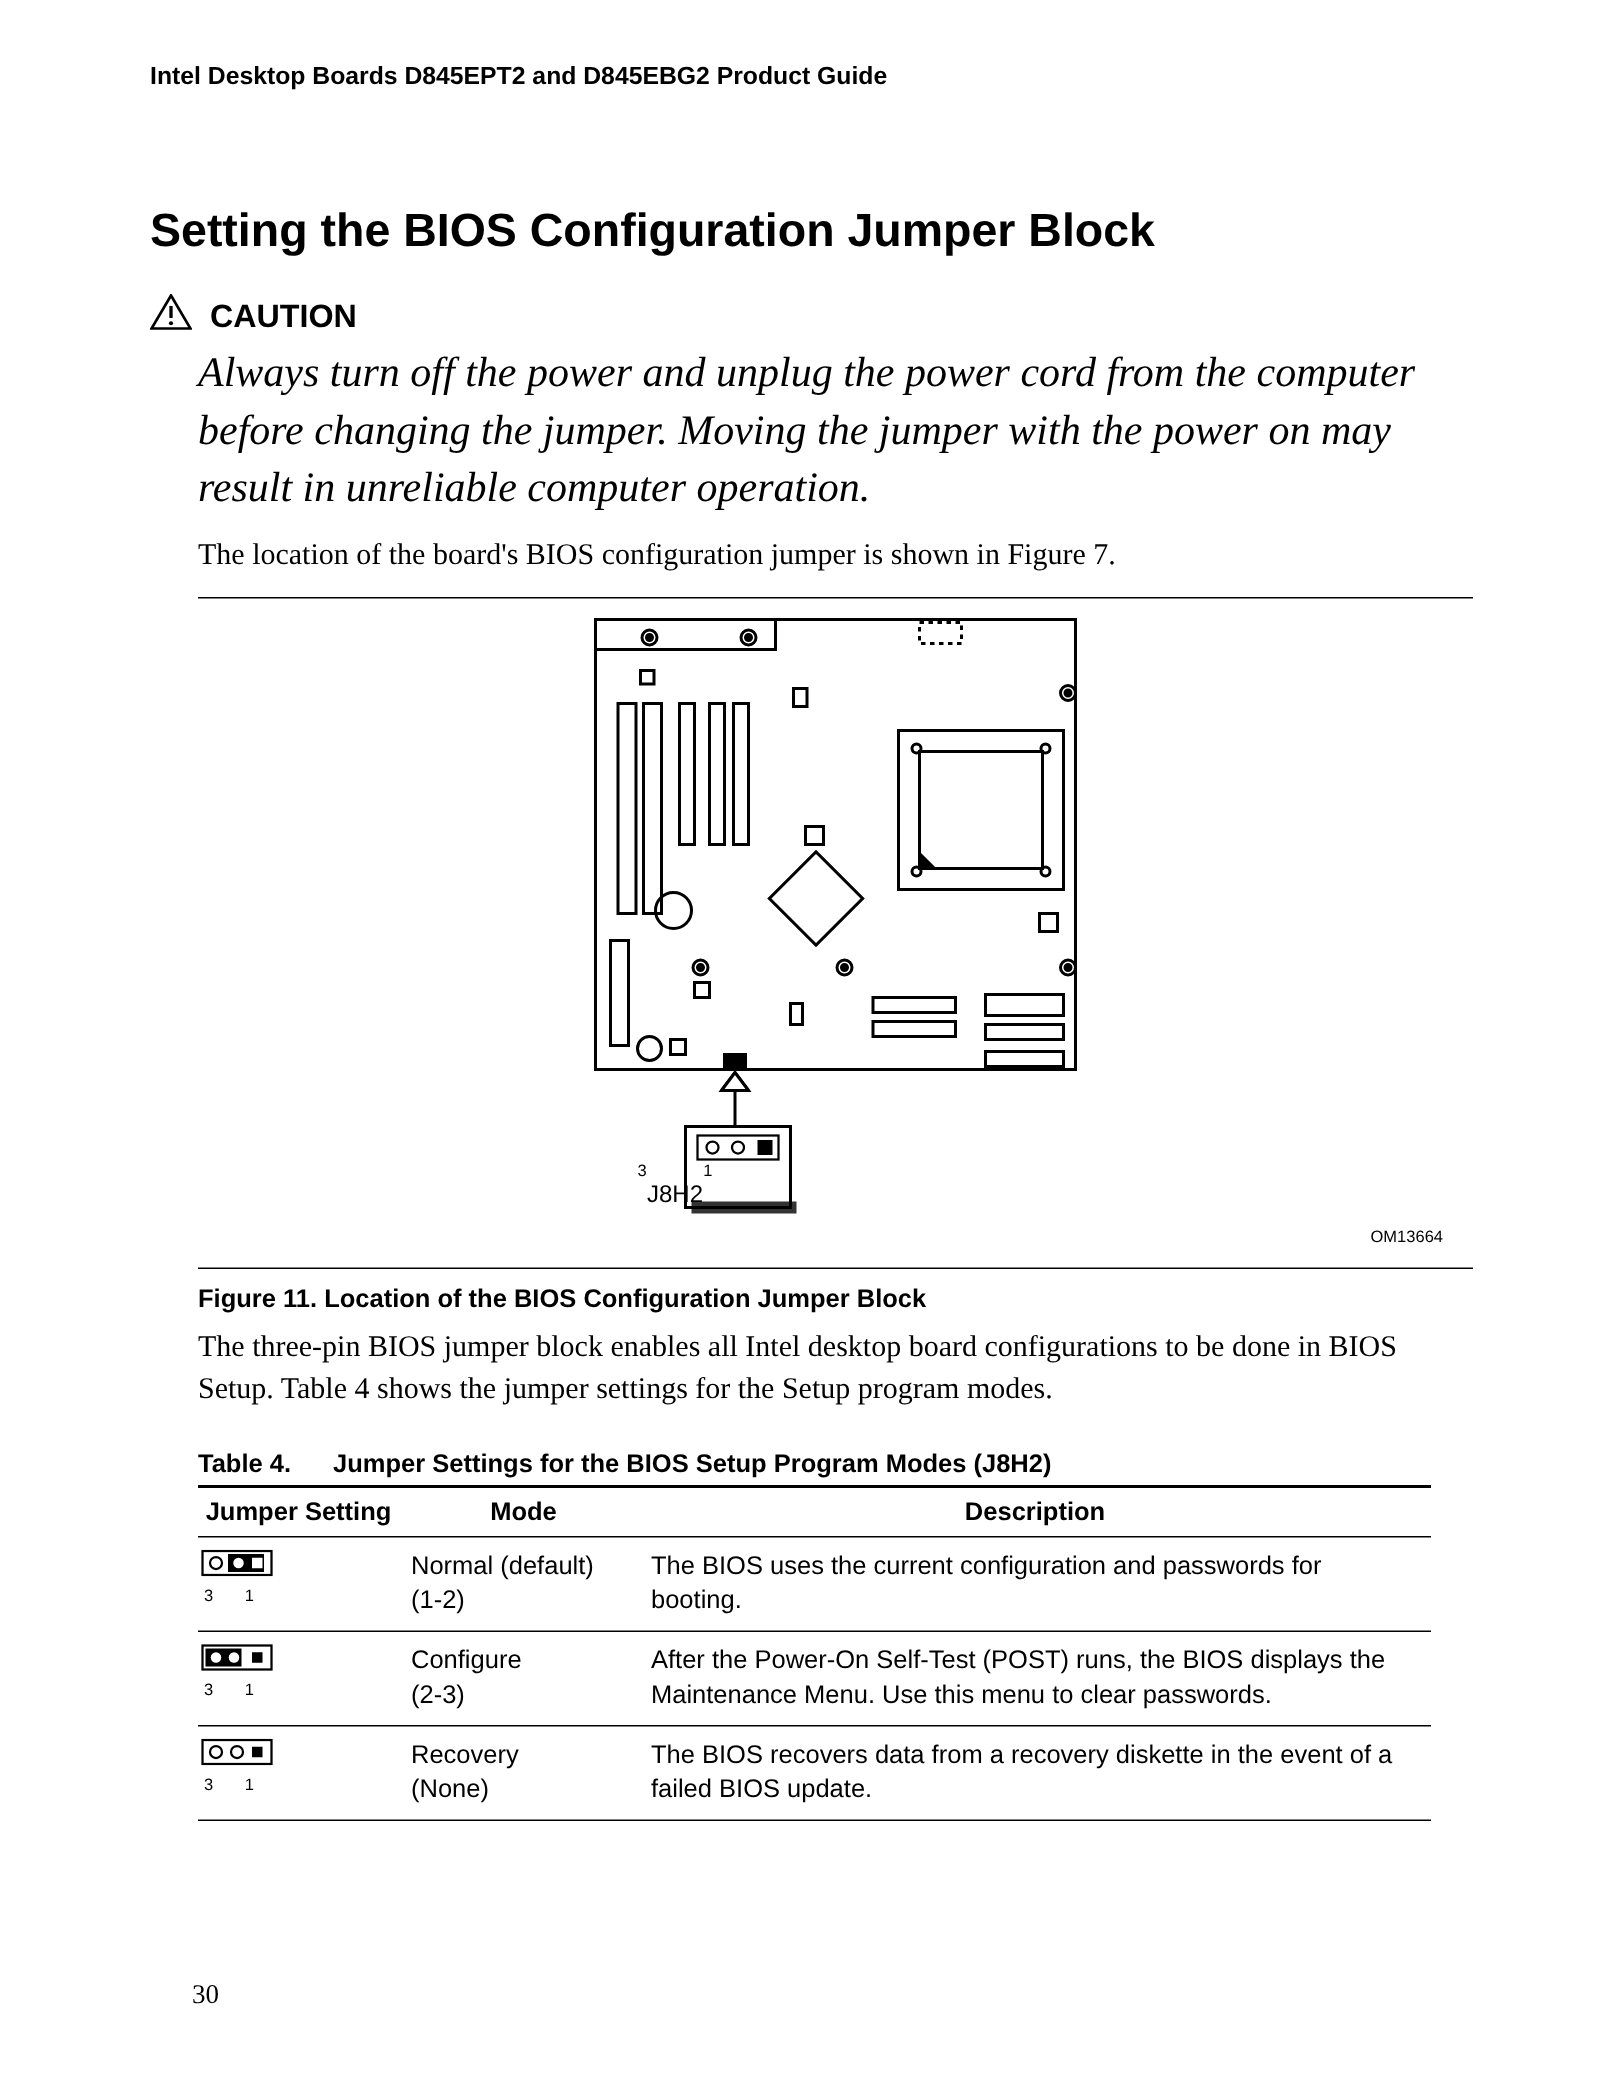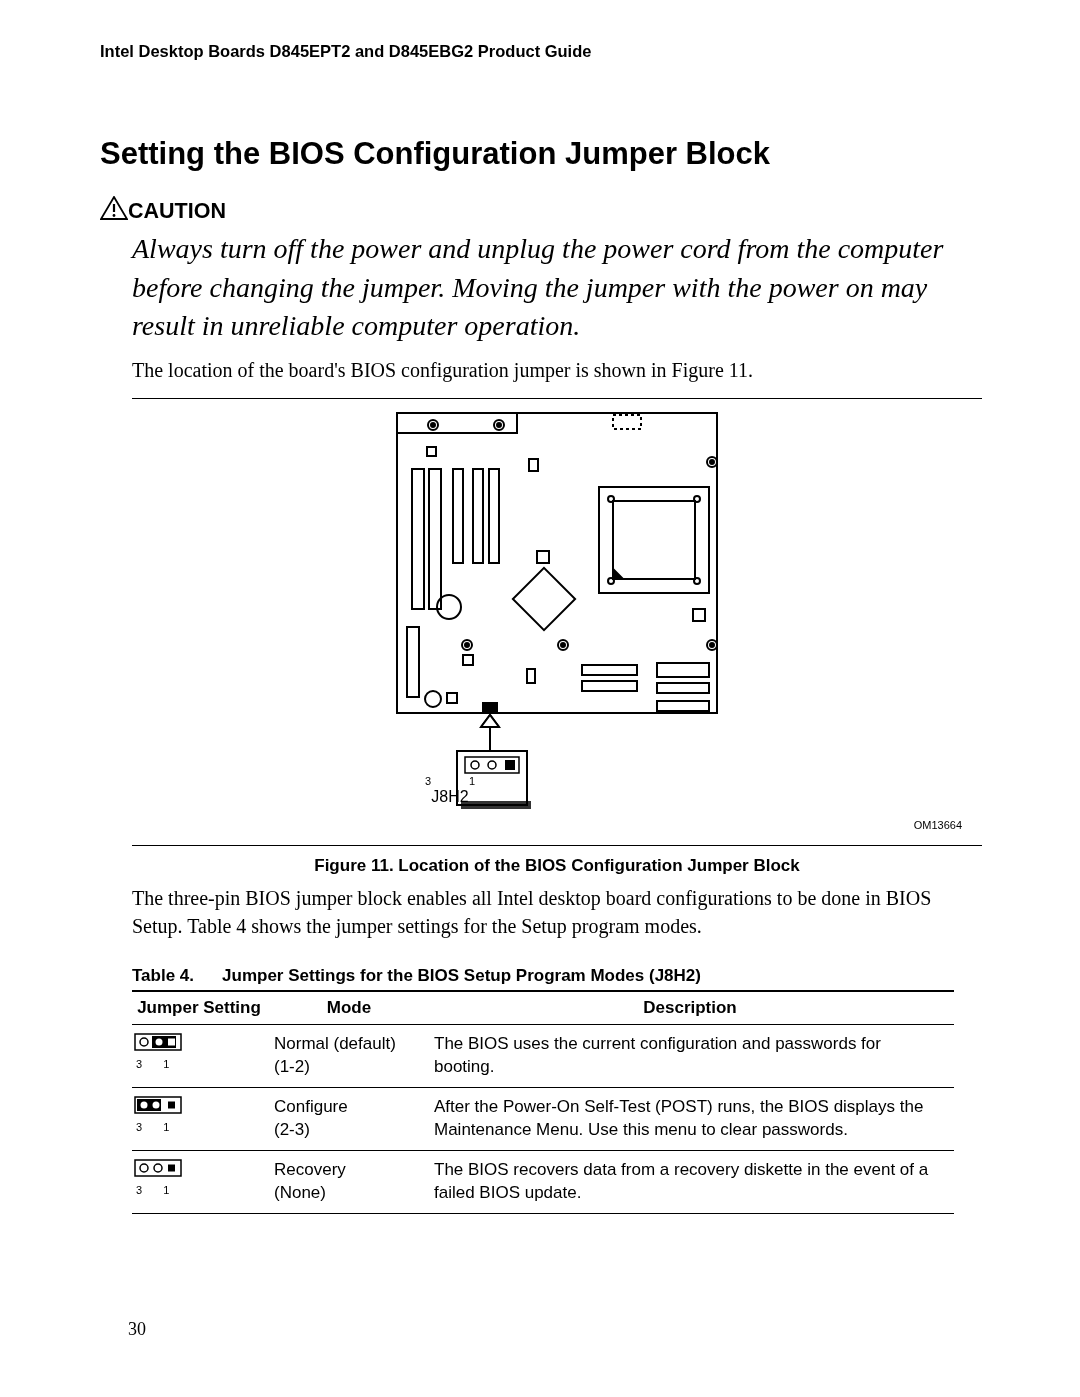--- a/index.html
+++ b/index.html
@@ -26,20 +26,21 @@
   }
   h1.section-title {
     font-family: Arial, Helvetica, sans-serif;
     font-weight: bold;
     font-size: 31px;
     margin: 75px 0 18px 0;
   }
   .caution-line {
     display: flex;
     align-items: baseline;
+    gap: 12px;
     margin-top: 22px;
   }
   .caution-word {
     font-family: Arial, Helvetica, sans-serif;
     font-weight: bold;
     font-size: 21.5px;
   }
   .warning-tri {
     position: relative;
     top: 2px;
@@ -62,21 +63,21 @@
   }
   .figure-wrap {
     display: flex;
     justify-content: center;
     margin: 8px 0 0 32px;
   }
   .fig-caption {
     font-family: Arial, Helvetica, sans-serif;
     font-weight: bold;
     font-size: 17px;
-    text-align: center;
+    text-align: left;
     margin: 10px 0 8px 32px;
   }
   .fig-id {
     font-family: Arial, Helvetica, sans-serif;
     font-size: 11px;
     text-align: right;
     margin: 2px 20px 0 0;
   }
   .table-caption {
     font-family: Arial, Helvetica, sans-serif;
@@ -148,21 +149,21 @@
         <polygon points="14,1 27,23 1,23" fill="none" stroke="#000" stroke-width="1.8"></polygon>
         <line x1="14" y1="8" x2="14" y2="16" stroke="#000" stroke-width="2.2"></line>
         <circle cx="14" cy="19.5" r="1.4" fill="#000"></circle>
       </svg>
     </span>
     <span class="caution-word">CAUTION</span>
   </div>
 
   <div class="caution-body">Always turn off the power and unplug the power cord from the computer before changing the jumper.  Moving the jumper with the power on may result in unreliable computer operation.</div>
 
-  <div class="body-text">The location of the board's BIOS configuration jumper is shown in Figure 11.</div>
+  <div class="body-text">The location of the board's BIOS configuration jumper is shown in Figure 7.</div>
 
   <hr class="rule">
 
   <div class="figure-wrap">
     <svg width="380" height="410" viewBox="0 0 380 410">
 
       <g stroke="#000" stroke-width="2" fill="none">
         <rect x="30" y="6" width="320" height="300"></rect>
 
         <rect x="30" y="6" width="120" height="20"></rect>

